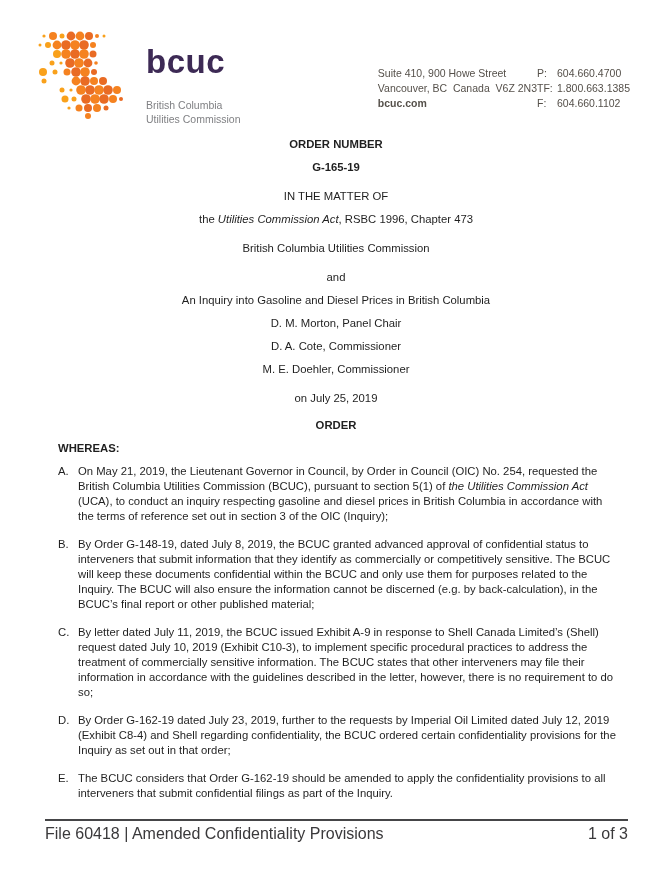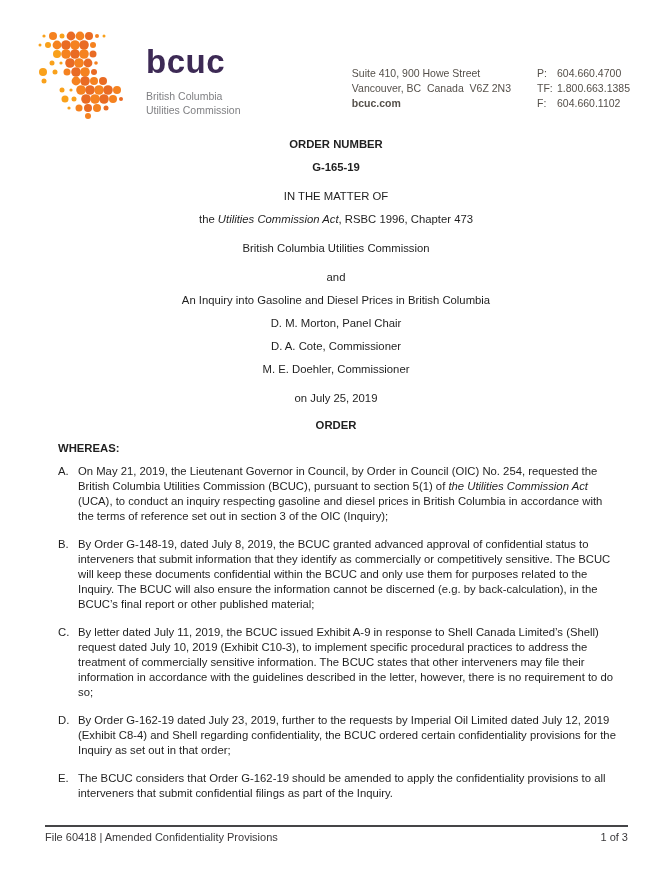--- a/index.html
+++ b/index.html
@@ -27,26 +27,25 @@
     line-height: 30px;
     font-weight: 600;
     letter-spacing: 0.5px;
     color: #3d2a55;
   }
   .tagline {
     font-size: 10.5px;
     line-height: 13.5px;
     color: #808184;
   }
-  .tagline.first { margin-top: 13px; }
+  .tagline.first { margin-top: 22px; }
   .lh-spacer { flex: 1 1 auto; }
   .contact {
     margin-top: 36px;
     display: flex;
-    gap: 26px;
     font-size: 10.5px;
     line-height: 15px;
     color: #55504a;
     white-space: nowrap;
   }
   .contact .website { font-weight: bold; }
   .plabel { display: inline-block; width: 20px; }
 
   
   .center { text-align: center; font-size: 11.3px; line-height: 15px; }
@@ -68,21 +67,21 @@
   
   .footer {
     position: absolute;
     left: 45px;
     right: 44px;
     bottom: 27px;
     border-top: 2px solid #454547;
     padding-top: 4px;
     display: flex;
     justify-content: space-between;
-    font-size: 11px;
+    font-size: 16px;
     color: #3a393b;
   }
 </style>
 </head>
 <body>
 
 <div class="page">
 
   <header class="letterhead">
     <svg class="logo-dots" viewBox="0 0 100 92" aria-hidden="true">

